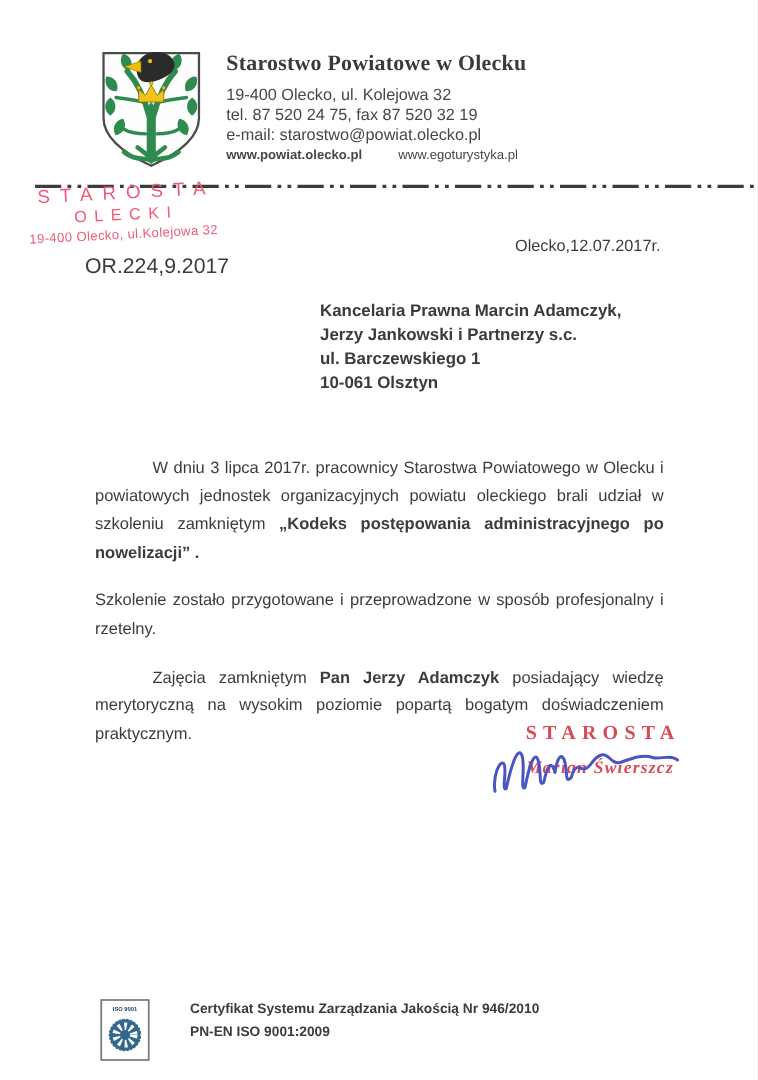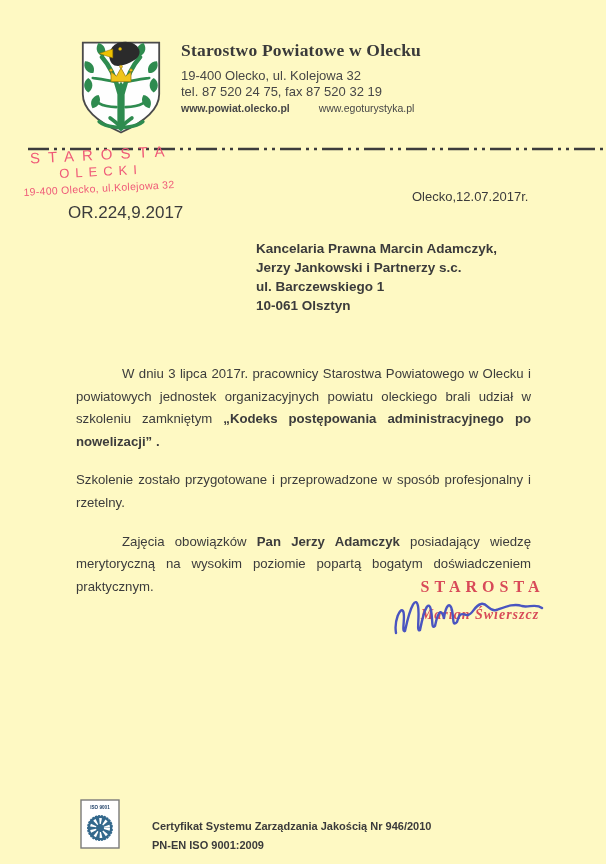--- a/index.html
+++ b/index.html
@@ -1,18 +1,18 @@
 <!DOCTYPE html>
 <html><head>
 <meta charset="utf-8">
 <style>
   html,body{margin:0;padding:0;background:#e8e8e8;}
   .page{
     position:relative;width:606px;height:864px;margin:0 auto;
-    background:#fef9c3;overflow:hidden;
+    background:#ffffff;overflow:hidden;
     font-family:"Liberation Sans",sans-serif;color:#3b3b3b;
   }
   
   .coa{position:absolute;left:72px;top:38px;width:98px;height:100px;}
   .header-text{position:absolute;left:181px;top:40px;}
   .office-title{
     font-family:"Liberation Serif",serif;font-weight:bold;
     font-size:17.5px;color:#3a3a3a;letter-spacing:.2px;
   }
   .addr{font-size:13px;color:#474747;line-height:16px;}
@@ -48,21 +48,21 @@
     font-size:16px;letter-spacing:5px;text-indent:5px;color:#d84a58;
   }
   .sig-name{
     font-family:"Liberation Serif",serif;font-style:italic;font-weight:bold;
     font-size:14px;letter-spacing:1px;color:#d84a58;margin-top:11px;
   }
   .sig-ink{position:absolute;left:-10px;top:13px;width:176px;height:48px;}
   
   .footer{position:absolute;left:80px;top:798px;display:flex;gap:32px;}
   .iso{width:40px;height:52px;}
-  .cert{margin-top:19px;font-weight:bold;font-size:11px;line-height:18.5px;color:#3b3b3b;}
+  .cert{margin-top:0;font-weight:bold;font-size:11px;line-height:18.5px;color:#3b3b3b;}
 </style>
 </head>
 <body>
 
 <div class="page">
 
   <svg class="coa" viewBox="0 0 100 110" xmlns="http://www.w3.org/2000/svg">
     <path d="M8,5 H92 V62 Q92,85 50,104 Q8,85 8,62 Z" fill="#fefefe" stroke="#4a4a4a" stroke-width="2"></path>
     <g stroke="#2e8b4f" stroke-width="4" fill="none" stroke-linecap="round">
       <path d="M50,99 C42,97 34,99 26,92"></path>
@@ -98,20 +98,21 @@
     <path d="M39,48 L39,37 L45,42 L50,33 L55,42 L61,37 L61,48 Z" fill="#f0c419" stroke="#93740a" stroke-width="0.8"></path>
     <circle cx="39" cy="35.5" r="1.6" fill="#f0c419" stroke="#93740a" stroke-width="0.6"></circle>
     <circle cx="50" cy="31.5" r="1.6" fill="#f0c419" stroke="#93740a" stroke-width="0.6"></circle>
     <circle cx="61" cy="35.5" r="1.6" fill="#f0c419" stroke="#93740a" stroke-width="0.6"></circle>
   </svg>
 
   <div class="header-text">
     <div class="office-title">Starostwo Powiatowe w Olecku</div>
     <div class="addr addr-first">19-400 Olecko, ul. Kolejowa 32</div>
     <div class="addr">tel. 87 520 24 75, fax 87 520 32 19</div>
+    <div class="addr">e-mail: starostwo@powiat.olecko.pl</div>
     <div class="www-row">
       <span class="www-bold">www.powiat.olecko.pl</span>
       <span>www.egoturystyka.pl</span>
     </div>
   </div>
 
   <svg class="divider" viewBox="0 0 580 8" preserveAspectRatio="none">
     <line x1="2" y1="4" x2="578" y2="4" stroke="#3c3c3c" stroke-width="2.6" stroke-dasharray="21 5 3 5 3 5"></line>
   </svg>
 
@@ -127,21 +128,21 @@
   <div class="recipient">
     <div>Kancelaria Prawna Marcin Adamczyk,</div>
     <div>Jerzy Jankowski i Partnerzy s.c.</div>
     <div>ul. Barczewskiego 1</div>
     <div>10-061 Olsztyn</div>
   </div>
 
   <div class="body-text">
     <p class="indent"><span>W dniu 3 lipca 2017r.  pracownicy Starostwa Powiatowego w Olecku i powiatowych jednostek organizacyjnych powiatu oleckiego brali udział w szkoleniu zamkniętym </span><b>„Kodeks postępowania administracyjnego po nowelizacji” .</b></p>
     <p><span>Szkolenie zostało przygotowane i przeprowadzone w sposób profesjonalny i rzetelny.</span></p>
-    <p class="indent"><span>Zajęcia obowiązków </span><b>Pan Jerzy Adamczyk</b><span> posiadający wiedzę merytoryczną na wysokim poziomie popartą bogatym doświadczeniem praktycznym.</span></p>
+    <p class="indent"><span>Zajęcia zamkniętym </span><b>Pan Jerzy Adamczyk</b><span> posiadający wiedzę merytoryczną na wysokim poziomie popartą bogatym doświadczeniem praktycznym.</span></p>
   </div>
 
   <div class="sig">
     <div class="sig-title">STAROSTA</div>
     <div class="sig-name">Marian Świerszcz</div>
     <svg class="sig-ink" viewBox="0 0 176 48">
       <path d="M6,42 C4,30 10,16 13,20 C16,24 11,42 15,40 C21,12 26,6 28,15 C30,25 26,42 30,39 C35,14 39,10 41,19 C43,28 41,39 45,35 C49,16 52,20 54,27 C56,13 60,11 62,19 C64,28 62,36 67,31 C71,18 73,25 78,24 C83,23 84,15 91,13 C97,11 99,21 106,19 C115,16 124,12 132,15 C138,17 146,12 152,17" fill="none" stroke="#4a55c0" stroke-width="2.4" stroke-linecap="round" stroke-linejoin="round"></path>
     </svg>
   </div>
 

